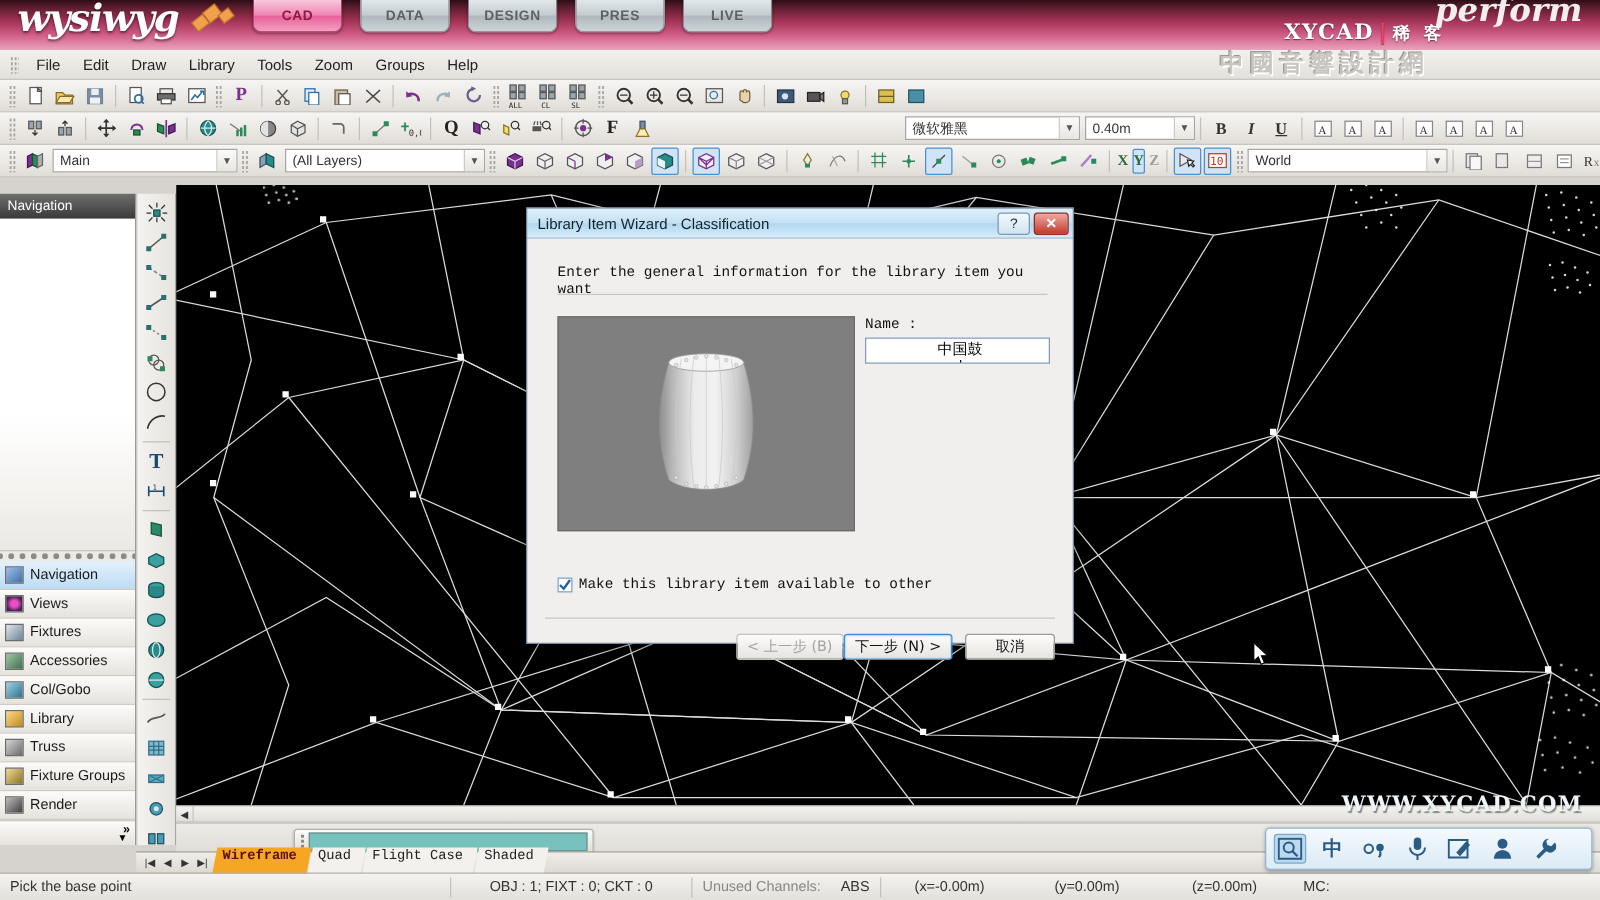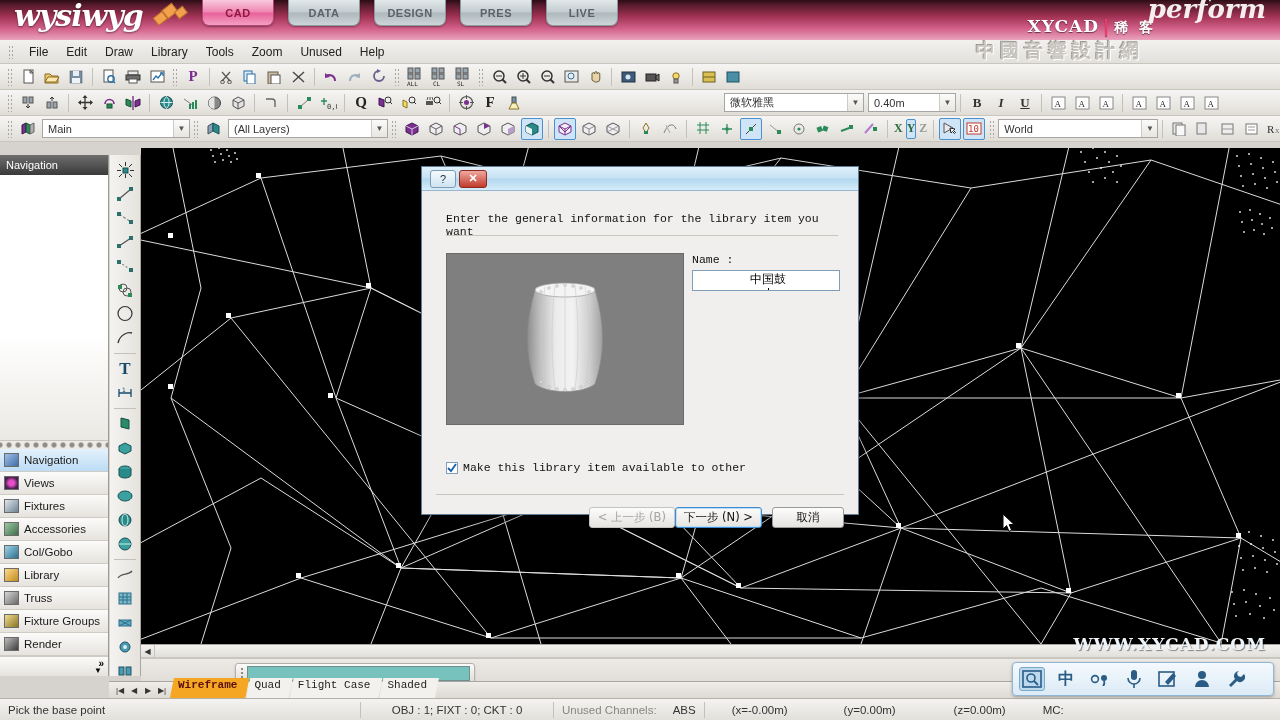--- a/index.html
+++ b/index.html
@@ -328,21 +328,21 @@
 <div id="cn-watermark">中國音響設計網</div>
 
 <div id="menubar">
   <div class="grip"></div>
   <div class="menuItem">File</div>
   <div class="menuItem">Edit</div>
   <div class="menuItem">Draw</div>
   <div class="menuItem">Library</div>
   <div class="menuItem">Tools</div>
   <div class="menuItem">Zoom</div>
-  <div class="menuItem">Unused</div>
+  <div class="menuItem">Groups</div>
   <div class="menuItem">Help</div>
 </div>
 
 <div class="toolrow" id="toolrow1">
   <div class="tgrip"></div>
   <div class="tbtn">
       <svg width="15" height="15">
         <rect x="3" y="1" width="9" height="13" fill="#fff" stroke="#555"></rect>
         <path d="M9 1 l3 3 h-3z" fill="#ccc" stroke="#555"></path>
       </svg>
@@ -1318,20 +1318,21 @@
   </div>
   <div class="ime">
     <svg width="18" height="18" viewBox="0 0 18 18">
         <path d="M12 1 a5 5 0 0 0 -4 8 L2 15 l2 2 6-6 a5 5 0 0 0 7-7 l-3 3 -3-1 -1-3z" fill="#2a5c86"></path>
       </svg>
   </div>
 </div>
 
 <div id="dialog">
   <div id="dlgTitlebar">
+    <span id="dlgTitle">Library Item Wizard - Classification</span>
     <span class="dlgbtn">?</span>
     <span class="dlgbtn close">✕</span>
   </div>
   <div id="dlgBody">
     <div id="dlgIntro">Enter the general information for the library item you want</div>
     <div id="dlgRule"></div>
 
     <div id="preview">
       <svg width="236" height="170" viewBox="0 0 236 170">
         <defs>

